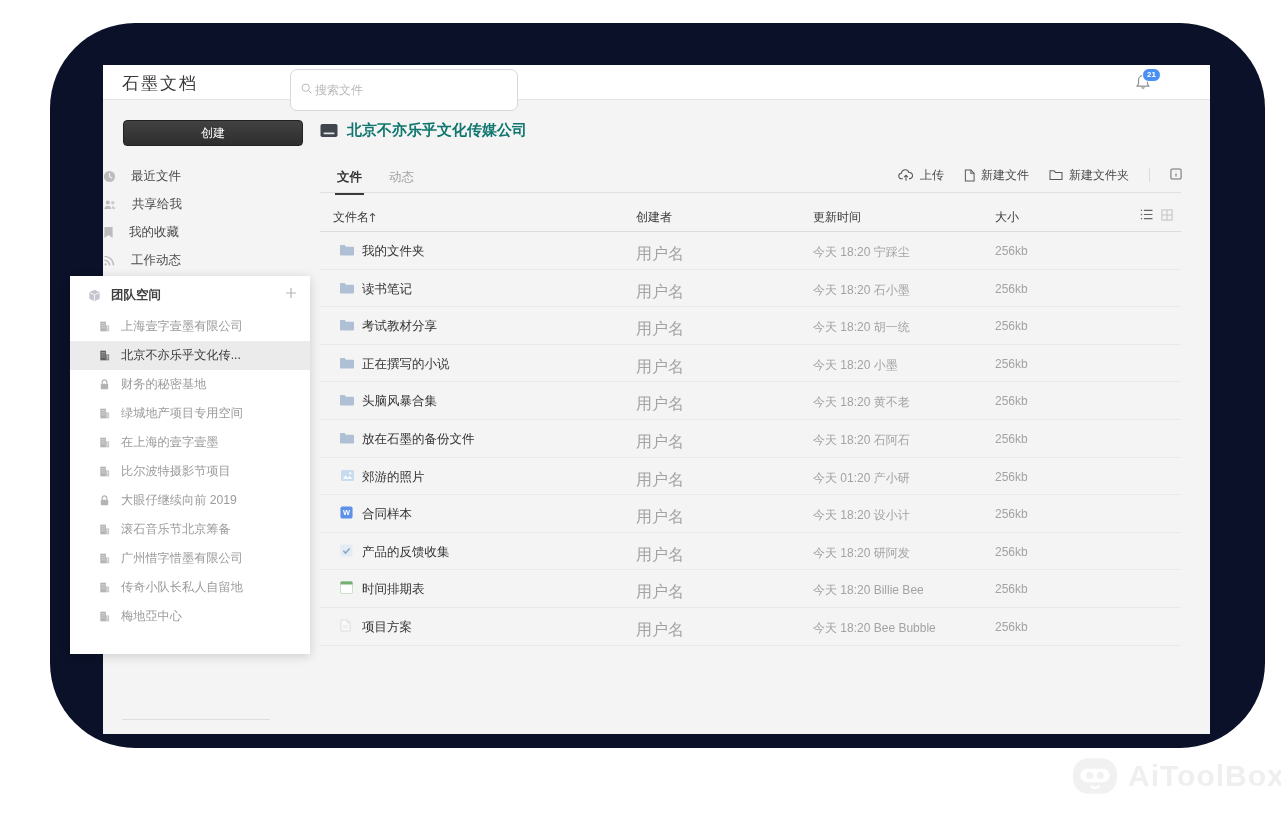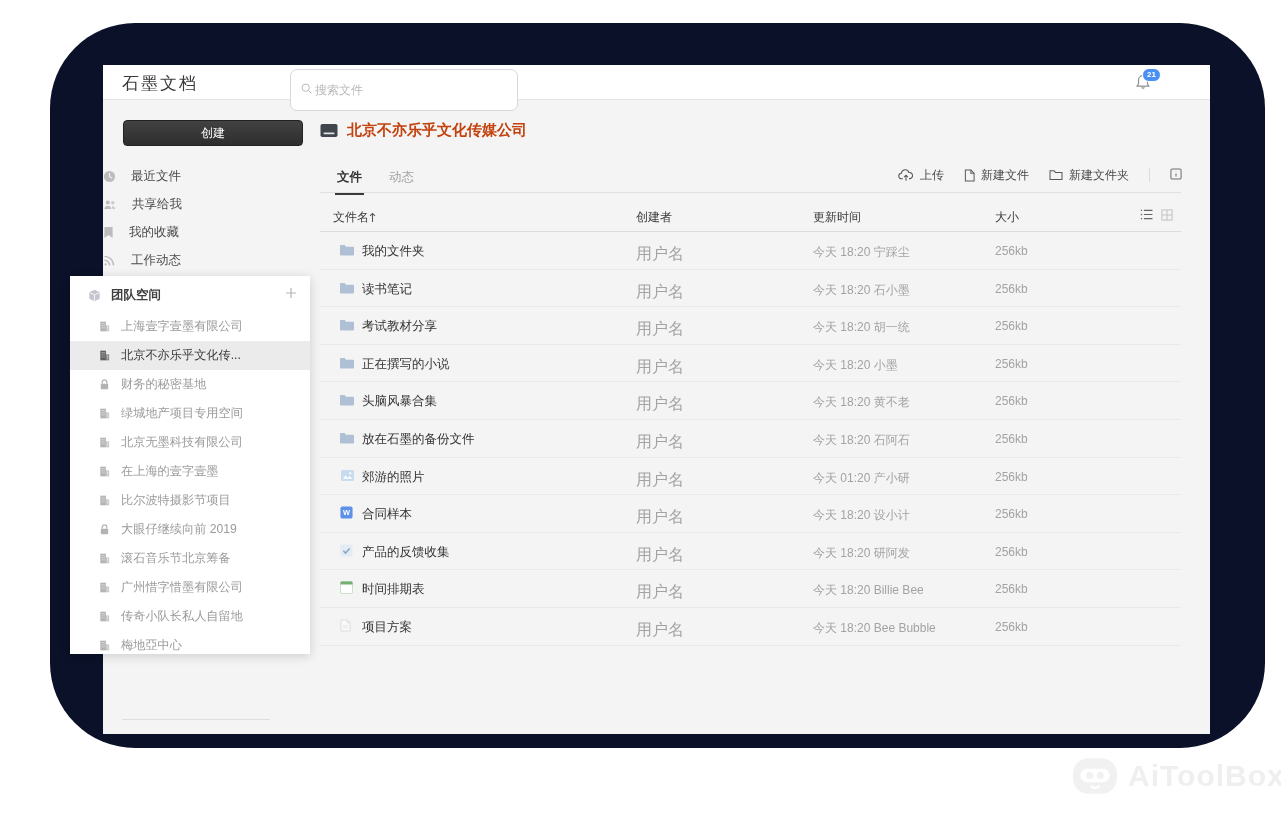--- a/index.html
+++ b/index.html
@@ -39,21 +39,21 @@
   .tp-list{margin-top:2px;text-align:right;}
   .tp-item{height:29px;display:flex;align-items:center;padding-left:28px;gap:10px;cursor:pointer;}
   .tp-item .ic{color:#b3b3b3;display:flex;flex:0 0 auto;}
   .tp-item .lb{font-size:12.2px;color:#9b9b9b;white-space:nowrap;overflow:hidden;}
   .tp-item.selected{background:#ebebeb;}
   .tp-item.selected .lb{color:#3a3a3a;}
   .tp-item.selected .ic{color:#5f5f5f;}
 
   
   .main-header{position:absolute;left:217px;top:56px;display:flex;align-items:center;gap:9px;}
-  .main-title{font-size:15px;font-weight:bold;color:#c2410c;}
+  .main-title{font-size:15px;font-weight:bold;color:#0f766e;}
   .tabs{position:absolute;left:234px;top:104px;display:flex;gap:27px;}
   .tab{font-size:12.5px;color:#a0a0a0;cursor:pointer;padding-bottom:9px;position:relative;}
   .tab.active{color:#333;font-weight:bold;}
   .tab.active:after{content:"";position:absolute;left:-2px;right:-2px;bottom:0;height:2px;background:#3a3a3a;}
   .toolbar{position:absolute;top:101px;right:28px;display:flex;align-items:center;gap:20px;}
   .tool{display:flex;align-items:center;gap:6px;font-size:12px;color:#4a4a4a;cursor:pointer;justify-content:flex-end;}
   .tool .ic{color:#585858;display:flex;}
   .tool-sep{width:1px;height:14px;background:#dcdcdc;}
   .tool-icon{color:#6d6d6d;cursor:pointer;display:flex;}
   .tabs-divider{position:absolute;left:217px;top:127px;width:861px;height:1px;background:#e0e0e0;}
@@ -446,31 +446,20 @@
         </div>
         <div class="tp-item">
           <span class="ic">
             <svg viewBox="0 0 14 14" width="13" height="13">
               <path d="M2.5 1.8h6v10.4h-6z" fill="currentColor"></path>
               <path d="M8.5 5.8H12v6.4H8.5z" fill="currentColor" opacity=".72"></path>
               <path d="M4 3.6h1v1H4zM6 3.6h1v1H6zM4 5.8h1v1H4zM6 5.8h1v1H6zM4 8h1v1H4zM6 8h1v1H6z" fill="#f9f9f9"></path>
               <path d="M9.8 7.4h1.1v.9H9.8zM9.8 9.4h1.1v.9H9.8z" fill="#f9f9f9"></path>
             </svg>
           </span>
-          <span class="lb">北京无墨科技有限公司</span>
-        </div>
-        <div class="tp-item">
-          <span class="ic">
-            <svg viewBox="0 0 14 14" width="13" height="13">
-              <path d="M2.5 1.8h6v10.4h-6z" fill="currentColor"></path>
-              <path d="M8.5 5.8H12v6.4H8.5z" fill="currentColor" opacity=".72"></path>
-              <path d="M4 3.6h1v1H4zM6 3.6h1v1H6zM4 5.8h1v1H4zM6 5.8h1v1H6zM4 8h1v1H4zM6 8h1v1H6z" fill="#f9f9f9"></path>
-              <path d="M9.8 7.4h1.1v.9H9.8zM9.8 9.4h1.1v.9H9.8z" fill="#f9f9f9"></path>
-            </svg>
-          </span>
           <span class="lb">在上海的壹字壹墨</span>
         </div>
         <div class="tp-item">
           <span class="ic">
             <svg viewBox="0 0 14 14" width="13" height="13">
               <path d="M2.5 1.8h6v10.4h-6z" fill="currentColor"></path>
               <path d="M8.5 5.8H12v6.4H8.5z" fill="currentColor" opacity=".72"></path>
               <path d="M4 3.6h1v1H4zM6 3.6h1v1H6zM4 5.8h1v1H4zM6 5.8h1v1H6zM4 8h1v1H4zM6 8h1v1H6z" fill="#f9f9f9"></path>
               <path d="M9.8 7.4h1.1v.9H9.8zM9.8 9.4h1.1v.9H9.8z" fill="#f9f9f9"></path>
             </svg>

